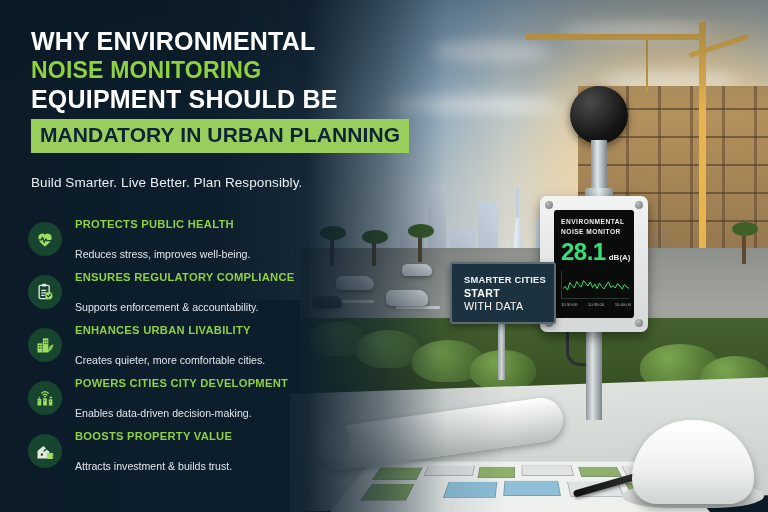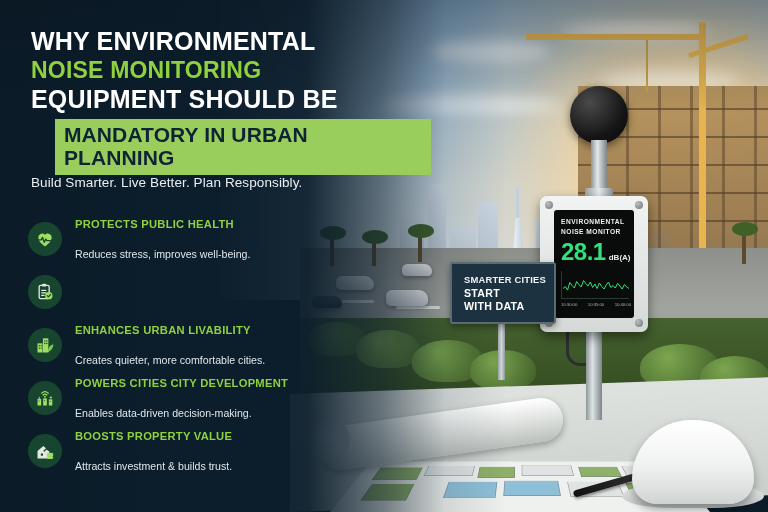--- a/index.html
+++ b/index.html
@@ -107,21 +107,20 @@
   .content { position:absolute; left:0; top:0; width:768px; height:512px; }
 
   .headline { position:absolute; left:31px; top:28px; width:400px; }
   .h-line { font-weight:bold; letter-spacing:.2px; line-height:1.06; }
   .h1 { font-size:25px; color:#ffffff; }
   .h2 { font-size:23px; color:#8fd13f; margin-top:3px; }
   .h3 { font-size:25px; color:#ffffff; margin-top:4px; }
   .h4wrap {
     display:inline-block; margin-top:7px; background:#9ace5c;
     padding:5px 9px 6px 9px;
-    margin-left:24px;
   }
   .h4 { font-size:21px; color:#0e2436; letter-spacing:.1px; }
   .subtitle {
     position:absolute; left:31px; top:175px; font-size:13.5px; font-weight:normal;
     color:#e9eef2; letter-spacing:.1px;
   }
 
   .features { position:absolute; left:28px; top:212px; width:330px; }
   .feature { display:flex; align-items:center; height:53px; }
   .fic {
@@ -135,21 +134,21 @@
 
   
   .billboard {
     position:absolute; left:450px; top:262px; width:106px; height:62px;
     background:#1c3240; border:2px solid #5c6b72; border-radius:3px;
     box-shadow:0 3px 7px rgba(0,0,0,.4);
     display:flex; flex-direction:column; justify-content:center; padding-left:12px;
   }
   .bb1 { font-size:9.4px; font-weight:bold; color:#eef3f5; letter-spacing:.2px; }
   .bb2 { font-size:10.6px; font-weight:bold; color:#ffffff; margin-top:2px; letter-spacing:.3px; }
-  .bb3 { font-size:10.6px; font-weight:bold; color:#ffffff; margin-top:1px; letter-spacing:.3px; }
+  .bb3 { font-size:10.6px; font-weight:normal; color:#ffffff; margin-top:1px; letter-spacing:.3px; }
   .bb-post { position:absolute; left:498px; top:324px; width:7px; height:56px; background:linear-gradient(to right,#9aa3a7,#cfd6d8,#8f989c); }
 
   
   .mic-ball {
     position:absolute; left:570px; top:86px; width:58px; height:58px; border-radius:50%;
     background:radial-gradient(circle at 34% 28%, #4a4a4a, #151515 62%, #070707);
     box-shadow:0 3px 8px rgba(0,0,0,.5);
   }
   .mic-stem { position:absolute; left:591px; top:140px; width:16px; height:58px; background:linear-gradient(to right,#8e969a,#e2e8ea 40%,#7d8589); }
   .mic-collar { position:absolute; left:585px; top:188px; width:28px; height:10px; border-radius:3px; background:linear-gradient(to right,#9aa2a6,#e6ecee,#8b9397); }
@@ -344,20 +343,24 @@
       <div class="feature">
         <div class="fic">
           <svg width="20" height="20" viewBox="0 0 24 24">
             <rect x="5" y="4" width="12" height="16" rx="1.6" fill="none" stroke="#dfe8e2" stroke-width="1.6"></rect>
             <rect x="8.6" y="2.2" width="4.8" height="3.2" rx="1" fill="#dfe8e2"></rect>
             <path d="M8 10h5M8 13h5M8 16h3" stroke="#dfe8e2" stroke-width="1.4" stroke-linecap="round"></path>
             <circle cx="16.6" cy="16.4" r="4.4" fill="#9ede63"></circle>
             <path d="M14.7 16.4l1.4 1.4 2.6-2.8" fill="none" stroke="#18452f" stroke-width="1.5" stroke-linecap="round" stroke-linejoin="round"></path>
           </svg>
         </div>
+        <div class="ftxt">
+          <div class="ftitle">ENSURES REGULATORY COMPLIANCE</div>
+          <div class="fdesc">Supports enforcement &amp; accountability.</div>
+        </div>
       </div>
 
       <div class="feature">
         <div class="fic">
           <svg width="20" height="20" viewBox="0 0 24 24">
             <rect x="3" y="10" width="6" height="11" fill="#9ede63"></rect>
             <rect x="9.5" y="4" width="6.5" height="17" fill="#9ede63"></rect>
             <rect x="4.6" y="12" width="1.4" height="1.4" fill="#18452f"></rect>
             <rect x="6.8" y="12" width="1.4" height="1.4" fill="#18452f"></rect>
             <rect x="4.6" y="15" width="1.4" height="1.4" fill="#18452f"></rect>

